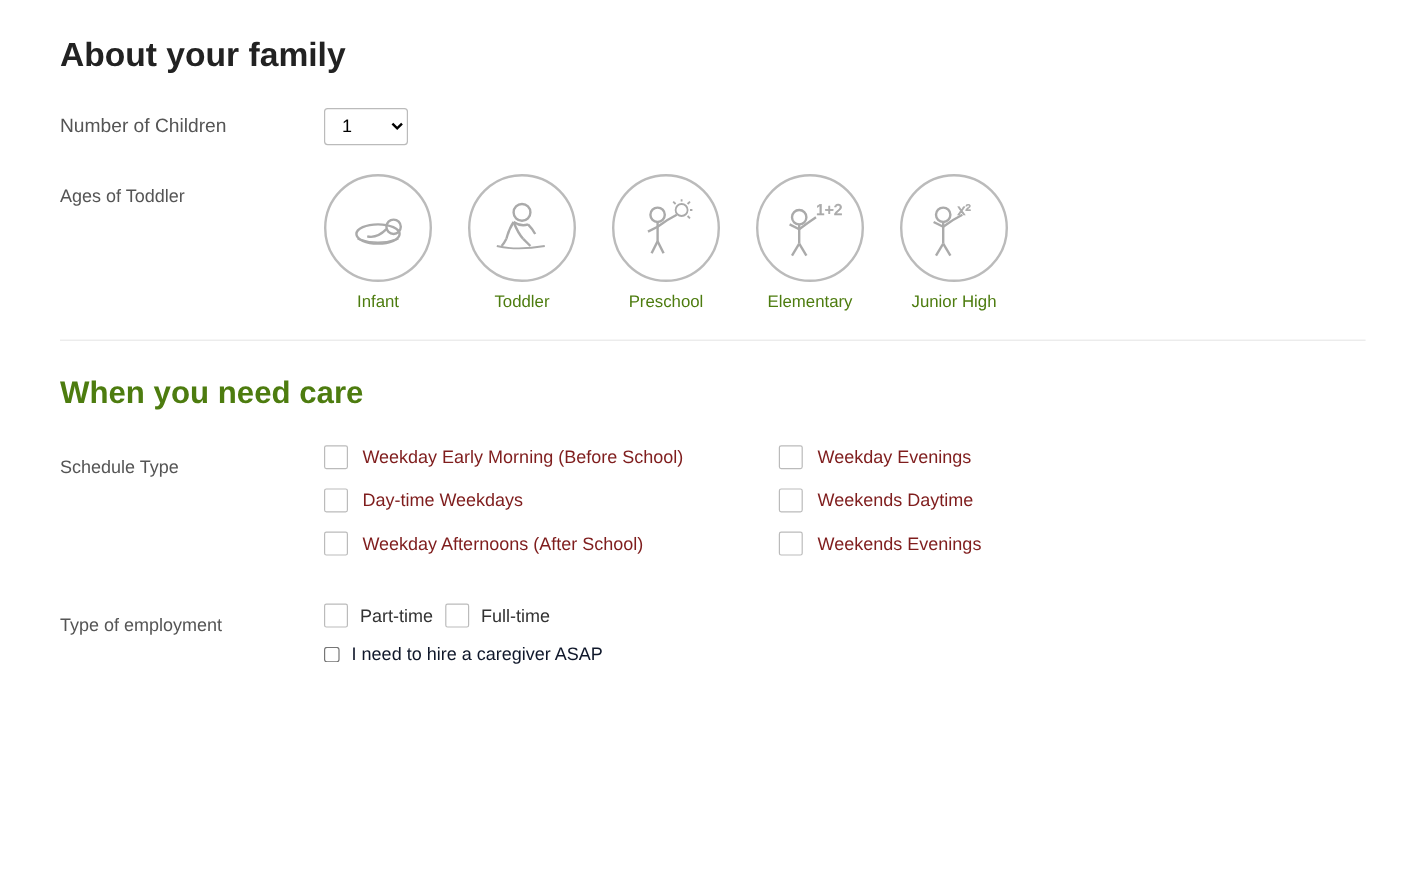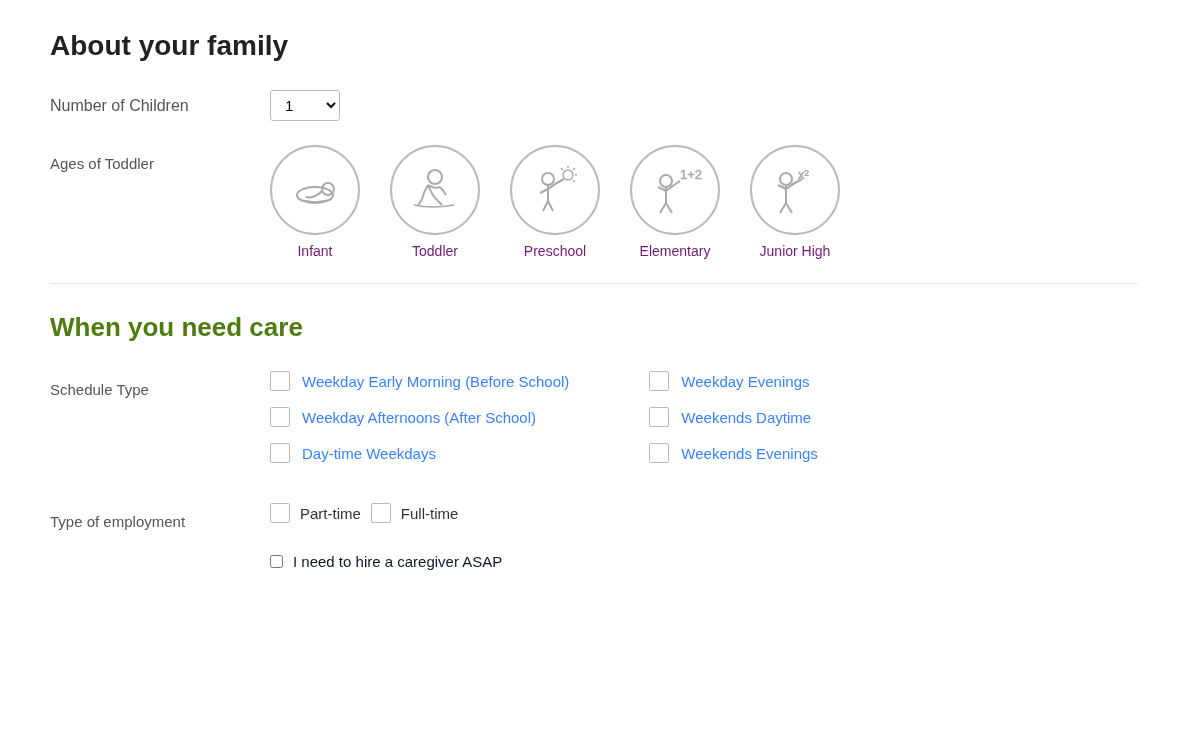--- a/index.html
+++ b/index.html
@@ -74,21 +74,21 @@
       margin-bottom: 8px;
       background: #fff;
       transition: border-color 0.2s;
     }
     .age-circle svg {
       width: 58px;
       height: 58px;
     }
     .age-label {
       font-size: 14px;
-      color: #701a75;
+      color: #4d7c0f;
       text-align: center;
     }
     .divider {
       border: none;
       border-top: 1px solid #e8e8e8;
       margin: 10px 0 28px 0;
     }
     .checkbox-row {
       display: flex;
       align-items: center;
@@ -101,42 +101,42 @@
       border: 1px solid #bbb;
       appearance: none;
       -webkit-appearance: none;
       background: #fff;
       border-radius: 2px;
       flex-shrink: 0;
       cursor: pointer;
     }
     .checkbox-row label {
       font-size: 15px;
-      color: #3b82f6;
+      color: #7f1d1d;
       cursor: pointer;
     }
     .checkboxes-grid {
       display: grid;
       grid-template-columns: 1fr 1fr;
       gap: 0 80px;
     }
     .schedule-section {
       display: flex;
       align-items: center;
       margin-bottom: 24px;
     }
     .employment-section {
       display: flex;
       align-items: flex-start;
       margin-bottom: 9px;
     }
     .employment-options {
       display: flex;
       flex-direction: column;
-      gap: 16px;
+      gap: 0;
     }
     .employment-row {
       display: flex;
       align-items: center;
       gap: 10px;
       margin-bottom: 14px;
     }
     .employment-row input[type="checkbox"] {
       width: 20px;
       height: 20px;
@@ -296,26 +296,26 @@
   <div class="schedule-section">
     <span class="form-label-top">Schedule Type</span>
     <div>
       <div class="checkboxes-grid">
         <div>
           <div class="checkbox-row">
             <input type="checkbox" id="sched1" style="">
             <label for="sched1">Weekday Early Morning (Before School)</label>
           </div>
           <div class="checkbox-row">
+            <input type="checkbox" id="sched2" style="">
+            <label for="sched2">Day-time Weekdays</label>
+          </div>
+          <div class="checkbox-row">
             <input type="checkbox" id="sched3" style="">
             <label for="sched3">Weekday Afternoons (After School)</label>
-          </div>
-          <div class="checkbox-row">
-            <input type="checkbox" id="sched2" style="">
-            <label for="sched2">Day-time Weekdays</label>
           </div>
         </div>
         <div>
           <div class="checkbox-row">
             <input type="checkbox" id="sched4" style="">
             <label for="sched4">Weekday Evenings</label>
           </div>
           <div class="checkbox-row">
             <input type="checkbox" id="sched5" style="">
             <label for="sched5">Weekends Daytime</label>

